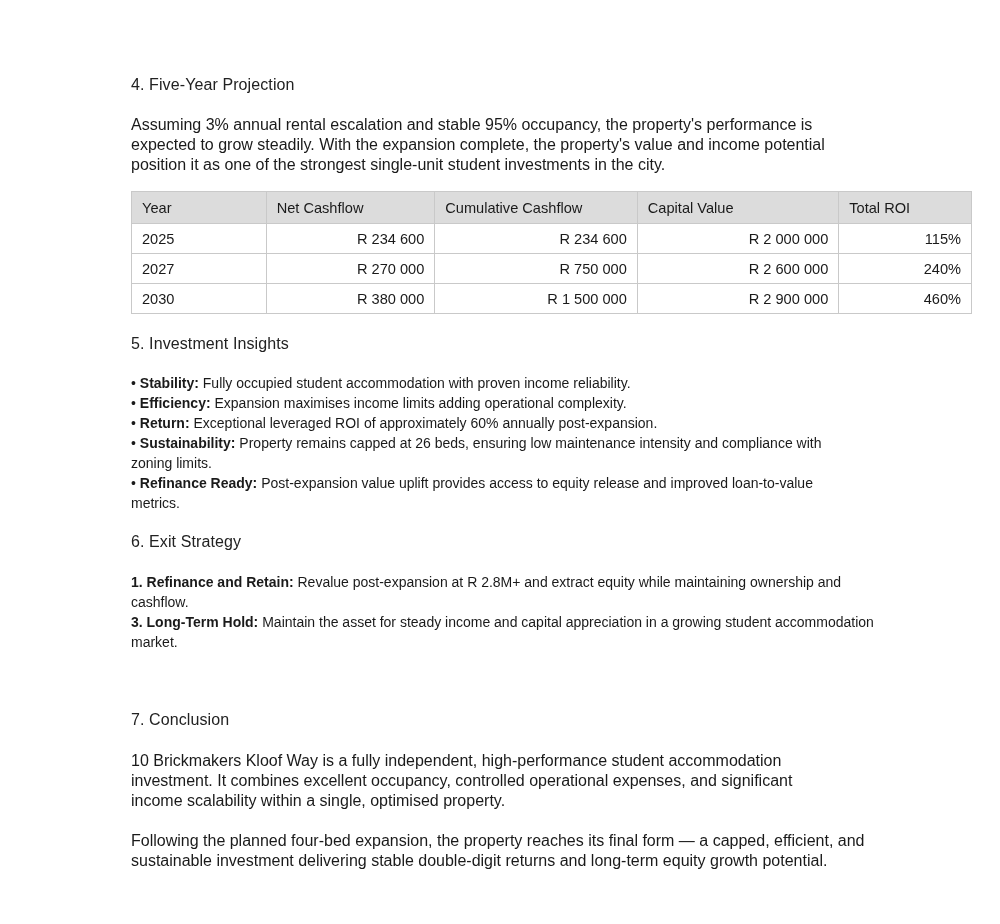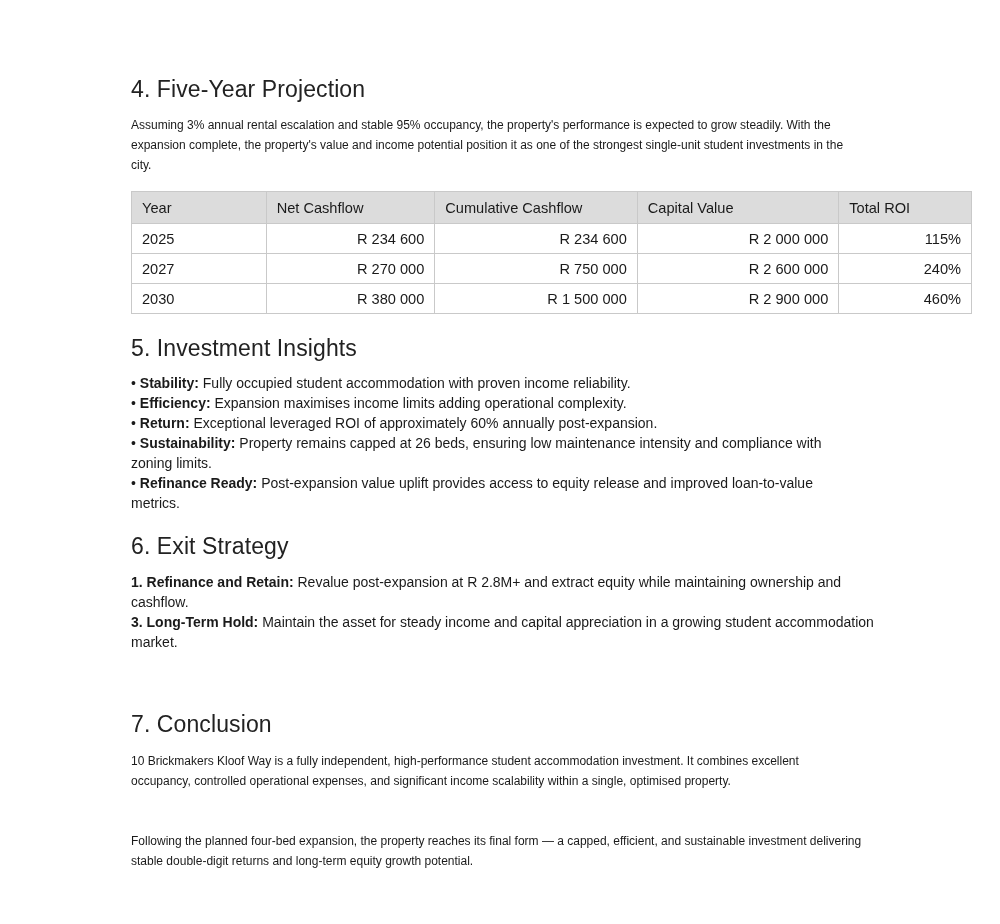--- a/index.html
+++ b/index.html
@@ -6,26 +6,26 @@
   body {
     width: 1000px; height: 924px; overflow: hidden;
     background: #ffffff;
     font-family: "Liberation Sans", sans-serif;
     color: #1a1a1a;
     position: relative;
   }
   .page { position: absolute; left: 0; top: 0; width: 1000px; height: 924px; }
   h2 {
     position: absolute; left: 131px; margin: 0;
-    font-weight: normal; font-size: 23px; color: #222;
+    font-weight: normal; font-size: 16px; color: #222;
     letter-spacing: 0.1px;
   }
   .para {
     position: absolute; left: 131px; margin: 0;
-    font-size: 12px; line-height: 20px; color: #1a1a1a;
+    font-size: 16px; line-height: 20px; color: #1a1a1a;
   }
   table.proj {
     position: absolute; left: 131px; top: 191px;
     width: 841px; border-collapse: collapse;
     font-size: 14.6px;
   }
   table.proj th, table.proj td {
     border: 1px solid #c9c9c9;
     height: 29px; padding: 0 10px;
     font-weight: normal;

